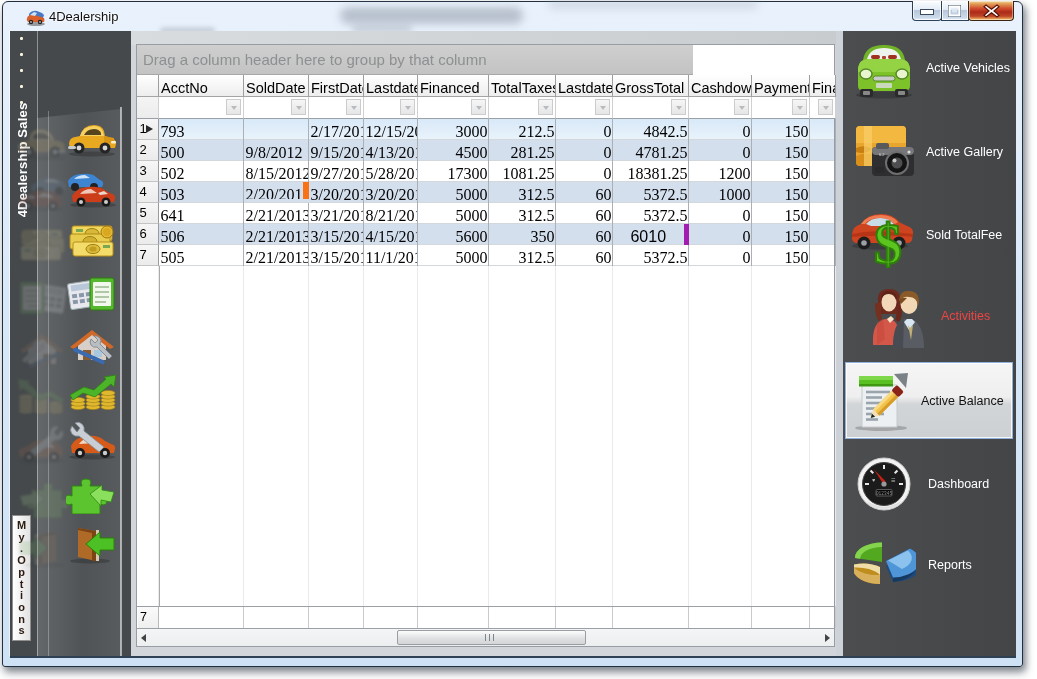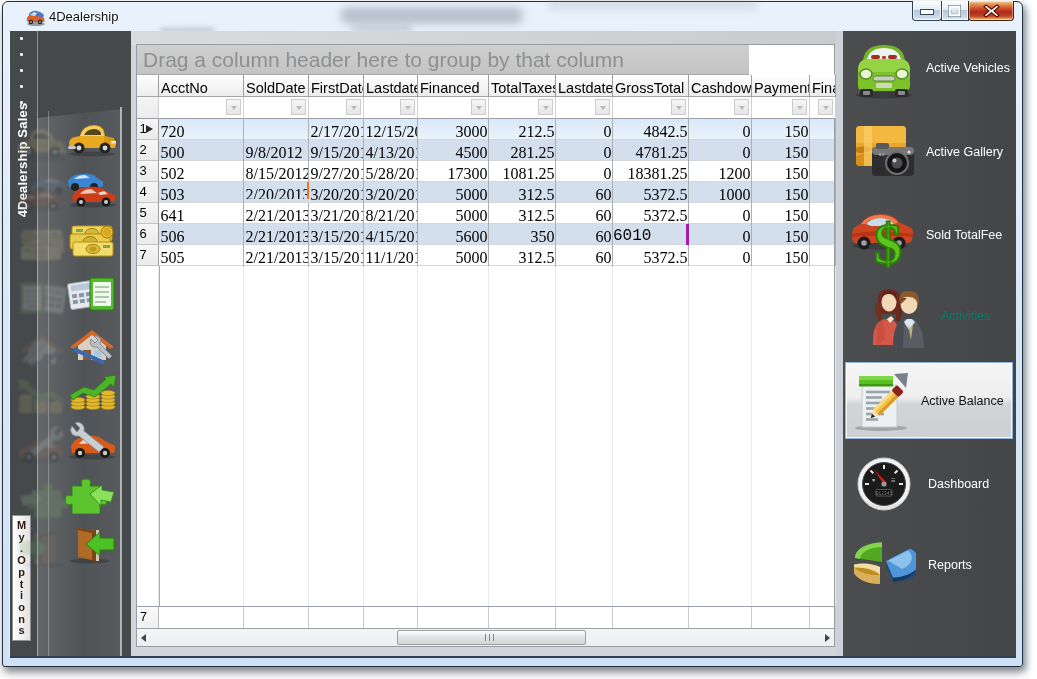--- a/index.html
+++ b/index.html
@@ -271,21 +271,21 @@
 <div class="abs" style="left:56px;top:493px;width:52px;height:40px"><svg width="52" height="40" viewBox="0 0 52 40">
         <ellipse cx="24" cy="37" rx="20" ry="2.5" fill="#222" opacity=".35"></ellipse>
  <path d="M12,4 L30,7 L30,37 L12,33 Z" fill="#b06a28"></path>
  <path d="M12,4 L30,7 L30,37 L26,37 L26,9 L12,6 Z" fill="#7a4414"></path>
  <rect x="30" y="6" width="3" height="31" fill="#d8c8b0"></rect>
  <circle cx="27" cy="21" r="1.4" fill="#f0d870"></circle>
  <path d="M48,14 L34,14 L34,8 L20,20 L34,32 L34,26 L48,26 Z" fill="#4cc024" stroke="#288008" stroke-width="1"></path>
       </svg></div>
 </div>
 <div class="abs" style="left:136px;top:44px;width:699px;height:603px;background:#fff;border:1px solid #979da2"></div>
-<div class="abs" style="left:137px;top:45px;width:612px;height:30px;background:linear-gradient(180deg,#cfcfcf,#c3c3c3);border-bottom:1px solid #a8a8a8;color:#8d9092;font-size:21px;line-height:30px;padding-left:6px">Drag a column header here to group by that column</div>
+<div class="abs" style="left:137px;top:45px;width:556px;height:30px;background:linear-gradient(180deg,#cfcfcf,#c3c3c3);border-bottom:1px solid #a8a8a8;color:#8d9092;font-size:15px;line-height:30px;padding-left:6px">Drag a column header here to group by that column</div>
 <div class="abs" style="left:137px;top:75px;width:22px;height:22px;background:linear-gradient(180deg,#ffffff,#f4f4f4 60%,#ededed);border-right:1px solid #9e9e9e;border-bottom:1px solid #a4a4a4;font-size:14.5px;color:#000;line-height:20px;padding-top:3px;padding-left:2px;overflow:hidden;white-space:nowrap"></div>
 <div class="abs" style="left:159px;top:75px;width:85px;height:22px;background:linear-gradient(180deg,#ffffff,#f4f4f4 60%,#ededed);border-right:1px solid #9e9e9e;border-bottom:1px solid #a4a4a4;font-size:14.5px;color:#000;line-height:20px;padding-top:3px;padding-left:2px;overflow:hidden;white-space:nowrap">AcctNo</div>
 <div class="abs" style="left:244px;top:75px;width:65px;height:22px;background:linear-gradient(180deg,#ffffff,#f4f4f4 60%,#ededed);border-right:1px solid #9e9e9e;border-bottom:1px solid #a4a4a4;font-size:14.5px;color:#000;line-height:20px;padding-top:3px;padding-left:2px;overflow:hidden;white-space:nowrap">SoldDate</div>
 <div class="abs" style="left:309px;top:75px;width:55px;height:22px;background:linear-gradient(180deg,#ffffff,#f4f4f4 60%,#ededed);border-right:1px solid #9e9e9e;border-bottom:1px solid #a4a4a4;font-size:14.5px;color:#000;line-height:20px;padding-top:3px;padding-left:2px;overflow:hidden;white-space:nowrap">FirstDate</div>
 <div class="abs" style="left:364px;top:75px;width:54px;height:22px;background:linear-gradient(180deg,#ffffff,#f4f4f4 60%,#ededed);border-right:1px solid #9e9e9e;border-bottom:1px solid #a4a4a4;font-size:14.5px;color:#000;line-height:20px;padding-top:3px;padding-left:2px;overflow:hidden;white-space:nowrap">Lastdate</div>
 <div class="abs" style="left:418px;top:75px;width:71px;height:22px;background:linear-gradient(180deg,#ffffff,#f4f4f4 60%,#ededed);border-right:1px solid #9e9e9e;border-bottom:1px solid #a4a4a4;font-size:14.5px;color:#000;line-height:20px;padding-top:3px;padding-left:2px;overflow:hidden;white-space:nowrap">Financed</div>
 <div class="abs" style="left:489px;top:75px;width:67px;height:22px;background:linear-gradient(180deg,#ffffff,#f4f4f4 60%,#ededed);border-right:1px solid #9e9e9e;border-bottom:1px solid #a4a4a4;font-size:14.5px;color:#000;line-height:20px;padding-top:3px;padding-left:2px;overflow:hidden;white-space:nowrap">TotalTaxes</div>
 <div class="abs" style="left:556px;top:75px;width:57px;height:22px;background:linear-gradient(180deg,#ffffff,#f4f4f4 60%,#ededed);border-right:1px solid #9e9e9e;border-bottom:1px solid #a4a4a4;font-size:14.5px;color:#000;line-height:20px;padding-top:3px;padding-left:2px;overflow:hidden;white-space:nowrap">Lastdate</div>
 <div class="abs" style="left:613px;top:75px;width:76px;height:22px;background:linear-gradient(180deg,#ffffff,#f4f4f4 60%,#ededed);border-right:1px solid #9e9e9e;border-bottom:1px solid #a4a4a4;font-size:14.5px;color:#000;line-height:20px;padding-top:3px;padding-left:2px;overflow:hidden;white-space:nowrap">GrossTotal</div>
 <div class="abs" style="left:689px;top:75px;width:63px;height:22px;background:linear-gradient(180deg,#ffffff,#f4f4f4 60%,#ededed);border-right:1px solid #9e9e9e;border-bottom:1px solid #a4a4a4;font-size:14.5px;color:#000;line-height:20px;padding-top:3px;padding-left:2px;overflow:hidden;white-space:nowrap">Cashdown</div>
@@ -342,21 +342,21 @@
       <div style="width:0;height:0;border-left:3.5px solid transparent;border-right:3.5px solid transparent;border-top:4px solid #b8bcc0;margin:6px auto 0"></div>
     </div>
   </div>
 <div class="abs" style="left:810px;top:97px;width:26px;height:22px;background:#fff;border-right:1px solid #d0d0d0;border-bottom:1px solid #9aa0a5;">
     <div style="position:absolute;right:2px;top:2px;width:15px;height:16px;background:linear-gradient(180deg,#f6f6f6,#e6e6e6);border:1px solid #cccccc;">
       <div style="width:0;height:0;border-left:3.5px solid transparent;border-right:3.5px solid transparent;border-top:4px solid #b8bcc0;margin:6px auto 0"></div>
     </div>
   </div>
 <div class="abs" style="left:137px;top:119px;width:22px;height:21px;background:linear-gradient(180deg,#f6f6f6,#ebebeb);border-right:1px solid #9a9a9a;border-bottom:1px solid #c4c4c4;font-size:13px;line-height:20px;padding-left:2.5px;color:#000">1<div style="position:absolute;left:8.5px;top:6px;width:0;height:0;border-top:4.5px solid transparent;border-bottom:4.5px solid transparent;border-left:7px solid #2a2a2a"></div></div>
 <div class="abs" style="left:159px;top:119px;width:675px;height:21px;background:linear-gradient(180deg,#d9e9f8,#e8f3fb);border-bottom:1px solid #d4d8dd"></div>
-<div class="abs" style="left:159px;top:119px;width:85px;height:21px;border-right:1px solid #aab0b6;font-family:'Liberation Serif',serif;font-size:16px;line-height:21px;padding-top:2px;overflow:hidden;white-space:nowrap;text-align:left;padding-left:1.5px">720</div>
+<div class="abs" style="left:159px;top:119px;width:85px;height:21px;border-right:1px solid #aab0b6;font-family:'Liberation Serif',serif;font-size:16px;line-height:21px;padding-top:2px;overflow:hidden;white-space:nowrap;text-align:left;padding-left:1.5px">793</div>
 <div class="abs" style="left:244px;top:119px;width:65px;height:21px;border-right:1px solid #aab0b6;font-family:'Liberation Serif',serif;font-size:16px;line-height:21px;padding-top:20px;overflow:hidden;white-space:nowrap;text-align:left;padding-left:1.5px">2/10/2013</div>
 <div class="abs" style="left:309px;top:119px;width:55px;height:21px;border-right:1px solid #aab0b6;font-family:'Liberation Serif',serif;font-size:16px;line-height:21px;padding-top:2px;overflow:hidden;white-space:nowrap;text-align:left;padding-left:1.5px">2/17/2013</div>
 <div class="abs" style="left:364px;top:119px;width:54px;height:21px;border-right:1px solid #aab0b6;font-family:'Liberation Serif',serif;font-size:16px;line-height:21px;padding-top:2px;overflow:hidden;white-space:nowrap;text-align:left;padding-left:1.5px">12/15/2013</div>
 <div class="abs" style="left:418px;top:119px;width:71px;height:21px;border-right:1px solid #aab0b6;font-family:'Liberation Serif',serif;font-size:16px;line-height:21px;padding-top:2px;overflow:hidden;white-space:nowrap;text-align:right;padding-right:0.5px;padding-left:0px">3000</div>
 <div class="abs" style="left:489px;top:119px;width:67px;height:21px;border-right:1px solid #aab0b6;font-family:'Liberation Serif',serif;font-size:16px;line-height:21px;padding-top:2px;overflow:hidden;white-space:nowrap;text-align:right;padding-right:0.5px;padding-left:0px">212.5</div>
 <div class="abs" style="left:556px;top:119px;width:57px;height:21px;border-right:1px solid #aab0b6;font-family:'Liberation Serif',serif;font-size:16px;line-height:21px;padding-top:2px;overflow:hidden;white-space:nowrap;text-align:right;padding-right:0.5px;padding-left:0px">0</div>
 <div class="abs" style="left:613px;top:119px;width:76px;height:21px;border-right:1px solid #aab0b6;font-family:'Liberation Serif',serif;font-size:16px;line-height:21px;padding-top:2px;overflow:hidden;white-space:nowrap;text-align:right;padding-right:0.5px;padding-left:0px">4842.5</div>
 <div class="abs" style="left:689px;top:119px;width:63px;height:21px;border-right:1px solid #aab0b6;font-family:'Liberation Serif',serif;font-size:16px;line-height:21px;padding-top:2px;overflow:hidden;white-space:nowrap;text-align:right;padding-right:0.5px;padding-left:0px">0</div>
 <div class="abs" style="left:752px;top:119px;width:58px;height:21px;border-right:1px solid #aab0b6;font-family:'Liberation Serif',serif;font-size:16px;line-height:21px;padding-top:2px;overflow:hidden;white-space:nowrap;text-align:right;padding-right:0.5px;padding-left:0px">150</div>
 <div class="abs" style="left:810px;top:119px;width:26px;height:21px;border-right:1px solid #aab0b6;font-family:'Liberation Serif',serif;font-size:16px;line-height:21px;padding-top:2px;overflow:hidden;white-space:nowrap;text-align:right;padding-right:0.5px;padding-left:0px"></div>
@@ -382,21 +382,21 @@
 <div class="abs" style="left:418px;top:161px;width:71px;height:21px;border-right:1px solid #aab0b6;font-family:'Liberation Serif',serif;font-size:16px;line-height:21px;padding-top:2px;overflow:hidden;white-space:nowrap;text-align:right;padding-right:0.5px;padding-left:0px">17300</div>
 <div class="abs" style="left:489px;top:161px;width:67px;height:21px;border-right:1px solid #aab0b6;font-family:'Liberation Serif',serif;font-size:16px;line-height:21px;padding-top:2px;overflow:hidden;white-space:nowrap;text-align:right;padding-right:0.5px;padding-left:0px">1081.25</div>
 <div class="abs" style="left:556px;top:161px;width:57px;height:21px;border-right:1px solid #aab0b6;font-family:'Liberation Serif',serif;font-size:16px;line-height:21px;padding-top:2px;overflow:hidden;white-space:nowrap;text-align:right;padding-right:0.5px;padding-left:0px">0</div>
 <div class="abs" style="left:613px;top:161px;width:76px;height:21px;border-right:1px solid #aab0b6;font-family:'Liberation Serif',serif;font-size:16px;line-height:21px;padding-top:2px;overflow:hidden;white-space:nowrap;text-align:right;padding-right:0.5px;padding-left:0px">18381.25</div>
 <div class="abs" style="left:689px;top:161px;width:63px;height:21px;border-right:1px solid #aab0b6;font-family:'Liberation Serif',serif;font-size:16px;line-height:21px;padding-top:2px;overflow:hidden;white-space:nowrap;text-align:right;padding-right:0.5px;padding-left:0px">1200</div>
 <div class="abs" style="left:752px;top:161px;width:58px;height:21px;border-right:1px solid #aab0b6;font-family:'Liberation Serif',serif;font-size:16px;line-height:21px;padding-top:2px;overflow:hidden;white-space:nowrap;text-align:right;padding-right:0.5px;padding-left:0px">150</div>
 <div class="abs" style="left:810px;top:161px;width:26px;height:21px;border-right:1px solid #aab0b6;font-family:'Liberation Serif',serif;font-size:16px;line-height:21px;padding-top:2px;overflow:hidden;white-space:nowrap;text-align:right;padding-right:0.5px;padding-left:0px"></div>
 <div class="abs" style="left:137px;top:182px;width:22px;height:21px;background:linear-gradient(180deg,#f6f6f6,#ebebeb);border-right:1px solid #9a9a9a;border-bottom:1px solid #c4c4c4;font-size:13px;line-height:20px;padding-left:2.5px;color:#000">4</div>
 <div class="abs" style="left:159px;top:182px;width:675px;height:21px;background:#d4dfee;border-bottom:1px solid #d4d8dd"></div>
 <div class="abs" style="left:159px;top:182px;width:85px;height:21px;border-right:1px solid #aab0b6;font-family:'Liberation Serif',serif;font-size:16px;line-height:21px;padding-top:2px;overflow:hidden;white-space:nowrap;text-align:left;padding-left:1.5px">503</div>
-<div class="abs" style="left:244px;top:182px;width:65px;height:17px;border-right:2px solid #f97316;font-family:'Liberation Serif',serif;font-size:16px;line-height:21px;padding-top:2px;overflow:hidden;white-space:nowrap;text-align:left;padding-left:1.5px">2/20/2013</div>
+<div class="abs" style="left:244px;top:182px;width:65px;height:17px;border-right:6px solid #f97316;font-family:'Liberation Serif',serif;font-size:16px;line-height:21px;padding-top:2px;overflow:hidden;white-space:nowrap;text-align:left;padding-left:1.5px">2/20/2013</div>
 <div class="abs" style="left:309px;top:182px;width:55px;height:21px;border-right:1px solid #aab0b6;font-family:'Liberation Serif',serif;font-size:16px;line-height:21px;padding-top:2px;overflow:hidden;white-space:nowrap;text-align:left;padding-left:1.5px">3/20/2013</div>
 <div class="abs" style="left:364px;top:182px;width:54px;height:21px;border-right:1px solid #aab0b6;font-family:'Liberation Serif',serif;font-size:16px;line-height:21px;padding-top:2px;overflow:hidden;white-space:nowrap;text-align:left;padding-left:1.5px">3/20/2014</div>
 <div class="abs" style="left:418px;top:182px;width:71px;height:21px;border-right:1px solid #aab0b6;font-family:'Liberation Serif',serif;font-size:16px;line-height:21px;padding-top:2px;overflow:hidden;white-space:nowrap;text-align:right;padding-right:0.5px;padding-left:0px">5000</div>
 <div class="abs" style="left:489px;top:182px;width:67px;height:21px;border-right:1px solid #aab0b6;font-family:'Liberation Serif',serif;font-size:16px;line-height:21px;padding-top:2px;overflow:hidden;white-space:nowrap;text-align:right;padding-right:0.5px;padding-left:0px">312.5</div>
 <div class="abs" style="left:556px;top:182px;width:57px;height:21px;border-right:1px solid #aab0b6;font-family:'Liberation Serif',serif;font-size:16px;line-height:21px;padding-top:2px;overflow:hidden;white-space:nowrap;text-align:right;padding-right:0.5px;padding-left:0px">60</div>
 <div class="abs" style="left:613px;top:182px;width:76px;height:21px;border-right:1px solid #aab0b6;font-family:'Liberation Serif',serif;font-size:16px;line-height:21px;padding-top:2px;overflow:hidden;white-space:nowrap;text-align:right;padding-right:0.5px;padding-left:0px">5372.5</div>
 <div class="abs" style="left:689px;top:182px;width:63px;height:21px;border-right:1px solid #aab0b6;font-family:'Liberation Serif',serif;font-size:16px;line-height:21px;padding-top:2px;overflow:hidden;white-space:nowrap;text-align:right;padding-right:0.5px;padding-left:0px">1000</div>
 <div class="abs" style="left:752px;top:182px;width:58px;height:21px;border-right:1px solid #aab0b6;font-family:'Liberation Serif',serif;font-size:16px;line-height:21px;padding-top:2px;overflow:hidden;white-space:nowrap;text-align:right;padding-right:0.5px;padding-left:0px">150</div>
 <div class="abs" style="left:810px;top:182px;width:26px;height:21px;border-right:1px solid #aab0b6;font-family:'Liberation Serif',serif;font-size:16px;line-height:21px;padding-top:2px;overflow:hidden;white-space:nowrap;text-align:right;padding-right:0.5px;padding-left:0px"></div>
 <div class="abs" style="left:137px;top:203px;width:22px;height:21px;background:linear-gradient(180deg,#f6f6f6,#ebebeb);border-right:1px solid #9a9a9a;border-bottom:1px solid #c4c4c4;font-size:13px;line-height:20px;padding-left:2.5px;color:#000">5</div>
@@ -414,21 +414,21 @@
 <div class="abs" style="left:810px;top:203px;width:26px;height:21px;border-right:1px solid #aab0b6;font-family:'Liberation Serif',serif;font-size:16px;line-height:21px;padding-top:2px;overflow:hidden;white-space:nowrap;text-align:right;padding-right:0.5px;padding-left:0px"></div>
 <div class="abs" style="left:137px;top:224px;width:22px;height:21px;background:linear-gradient(180deg,#f6f6f6,#ebebeb);border-right:1px solid #9a9a9a;border-bottom:1px solid #c4c4c4;font-size:13px;line-height:20px;padding-left:2.5px;color:#000">6</div>
 <div class="abs" style="left:159px;top:224px;width:675px;height:21px;background:#d4dfee;border-bottom:1px solid #d4d8dd"></div>
 <div class="abs" style="left:159px;top:224px;width:85px;height:21px;border-right:1px solid #aab0b6;font-family:'Liberation Serif',serif;font-size:16px;line-height:21px;padding-top:2px;overflow:hidden;white-space:nowrap;text-align:left;padding-left:1.5px">506</div>
 <div class="abs" style="left:244px;top:224px;width:65px;height:21px;border-right:1px solid #aab0b6;font-family:'Liberation Serif',serif;font-size:16px;line-height:21px;padding-top:2px;overflow:hidden;white-space:nowrap;text-align:left;padding-left:1.5px">2/21/2013</div>
 <div class="abs" style="left:309px;top:224px;width:55px;height:21px;border-right:1px solid #aab0b6;font-family:'Liberation Serif',serif;font-size:16px;line-height:21px;padding-top:2px;overflow:hidden;white-space:nowrap;text-align:left;padding-left:1.5px">3/15/2013</div>
 <div class="abs" style="left:364px;top:224px;width:54px;height:21px;border-right:1px solid #aab0b6;font-family:'Liberation Serif',serif;font-size:16px;line-height:21px;padding-top:2px;overflow:hidden;white-space:nowrap;text-align:left;padding-left:1.5px">4/15/2014</div>
 <div class="abs" style="left:418px;top:224px;width:71px;height:21px;border-right:1px solid #aab0b6;font-family:'Liberation Serif',serif;font-size:16px;line-height:21px;padding-top:2px;overflow:hidden;white-space:nowrap;text-align:right;padding-right:0.5px;padding-left:0px">5600</div>
 <div class="abs" style="left:489px;top:224px;width:67px;height:21px;border-right:1px solid #aab0b6;font-family:'Liberation Serif',serif;font-size:16px;line-height:21px;padding-top:2px;overflow:hidden;white-space:nowrap;text-align:right;padding-right:0.5px;padding-left:0px">350</div>
 <div class="abs" style="left:556px;top:224px;width:57px;height:21px;border-right:1px solid #aab0b6;font-family:'Liberation Serif',serif;font-size:16px;line-height:21px;padding-top:2px;overflow:hidden;white-space:nowrap;text-align:right;padding-right:0.5px;padding-left:0px">60</div>
-<div class="abs" style="left:613px;top:224px;width:76px;height:21px;border-right:3px solid #a21caf;font-family:Liberation Mono, monospace;font-size:16px;line-height:21px;padding-top:2px;overflow:hidden;white-space:nowrap;text-align:left;padding-right:0.5px;padding-left:0px">6010</div>
+<div class="abs" style="left:613px;top:224px;width:76px;height:21px;border-right:5px solid #a21caf;font-family:Liberation Sans, sans-serif;font-size:16px;line-height:21px;padding-top:2px;overflow:hidden;white-space:nowrap;text-align:center;padding-right:0.5px;padding-left:0px">6010</div>
 <div class="abs" style="left:689px;top:224px;width:63px;height:21px;border-right:1px solid #aab0b6;font-family:'Liberation Serif',serif;font-size:16px;line-height:21px;padding-top:2px;overflow:hidden;white-space:nowrap;text-align:right;padding-right:0.5px;padding-left:0px">0</div>
 <div class="abs" style="left:752px;top:224px;width:58px;height:21px;border-right:1px solid #aab0b6;font-family:'Liberation Serif',serif;font-size:16px;line-height:21px;padding-top:2px;overflow:hidden;white-space:nowrap;text-align:right;padding-right:0.5px;padding-left:0px">150</div>
 <div class="abs" style="left:810px;top:224px;width:26px;height:21px;border-right:1px solid #aab0b6;font-family:'Liberation Serif',serif;font-size:16px;line-height:21px;padding-top:2px;overflow:hidden;white-space:nowrap;text-align:right;padding-right:0.5px;padding-left:0px"></div>
 <div class="abs" style="left:137px;top:245px;width:22px;height:21px;background:linear-gradient(180deg,#f6f6f6,#ebebeb);border-right:1px solid #9a9a9a;border-bottom:1px solid #c4c4c4;font-size:13px;line-height:20px;padding-left:2.5px;color:#000">7</div>
 <div class="abs" style="left:159px;top:245px;width:675px;height:21px;background:#fff;border-bottom:1px solid #d4d8dd"></div>
 <div class="abs" style="left:159px;top:245px;width:85px;height:23px;border-right:1px solid #aab0b6;font-family:'Liberation Serif',serif;font-size:16px;line-height:21px;padding-top:2px;overflow:hidden;white-space:nowrap;text-align:left;padding-left:1.5px">505</div>
 <div class="abs" style="left:244px;top:245px;width:65px;height:21px;border-right:1px solid #aab0b6;font-family:'Liberation Serif',serif;font-size:16px;line-height:21px;padding-top:2px;overflow:hidden;white-space:nowrap;text-align:left;padding-left:1.5px">2/21/2013</div>
 <div class="abs" style="left:309px;top:245px;width:55px;height:21px;border-right:1px solid #aab0b6;font-family:'Liberation Serif',serif;font-size:16px;line-height:21px;padding-top:2px;overflow:hidden;white-space:nowrap;text-align:left;padding-left:1.5px">3/15/2013</div>
 <div class="abs" style="left:364px;top:245px;width:54px;height:21px;border-right:1px solid #aab0b6;font-family:'Liberation Serif',serif;font-size:16px;line-height:21px;padding-top:2px;overflow:hidden;white-space:nowrap;text-align:left;padding-left:1.5px">11/1/2013</div>
 <div class="abs" style="left:418px;top:245px;width:71px;height:21px;border-right:1px solid #aab0b6;font-family:'Liberation Serif',serif;font-size:16px;line-height:21px;padding-top:2px;overflow:hidden;white-space:nowrap;text-align:right;padding-right:0.5px;padding-left:0px">5000</div>
@@ -531,21 +531,21 @@
  <path d="M18,34 l3,4 l4,-4 l-3,-3 z" fill="#f6e2c8"></path>
  <path d="M8,38 l6,-4 l2,20 l-8,6 z" fill="#c84a3c" opacity=".7"></path>
  <ellipse cx="40" cy="19" rx="8.5" ry="10" fill="#f2d8b4"></ellipse>
  <path d="M30,15 q1,-10 10,-9 q10,0 10,11 l-1,4 q-1,-9 -9,-9 q-7,-1 -8,5 z" fill="#8a5a28"></path>
  <path d="M30,15 q4,-3 8,-2 l-6,6 z" fill="#7a4c20"></path>
  <path d="M24,63 q0,-22 8,-27 q4,-3 9,-2 q6,1 8,5 q6,8 6,24 z" fill="#595d63"></path>
  <path d="M24,63 q0,-22 8,-27 l3,-1 l-1,28 z" fill="#484c52"></path>
  <path d="M35,37 l5,8 l6,-8 l-3,-3 h-5 z" fill="#d8e6f2"></path>
  <path d="M39,40 l2,3 l3,-3 l-2,15 z" fill="#c0b078"></path>
     </svg></div>
-<div class="abs" style="left:941px;top:309px;font-size:12.5px;color:#0f766e">Activities</div>
+<div class="abs" style="left:941px;top:309px;font-size:12.5px;color:#ef4444">Activities</div>
 <div class="abs" style="left:853px;top:371px;width:62px;height:62px"><svg width="62" height="62" viewBox="0 0 62 62">
  <ellipse cx="28" cy="57" rx="26" ry="3" fill="#555" opacity=".35"></ellipse>
  <path d="M9,14 h35 v42 h-35 z" fill="#edf0f2"></path>
  <path d="M9,14 h35 v42 h-35 z" fill="none" stroke="#c5cacc" stroke-width="1"></path>
  <rect x="6" y="5" width="34" height="10" fill="#58c023"></rect>
  <rect x="6" y="5" width="34" height="4" fill="#7ed64a"></rect>
  <rect x="6" y="13" width="34" height="2.5" fill="#3f9812"></rect>
  <path d="M41,3 l14,-1 l-2,15 z" fill="#7b8287"></path>
  <g stroke="#9aa4ac" stroke-width="2.6">
  <line x1="13" y1="21" x2="37" y2="21"></line>

